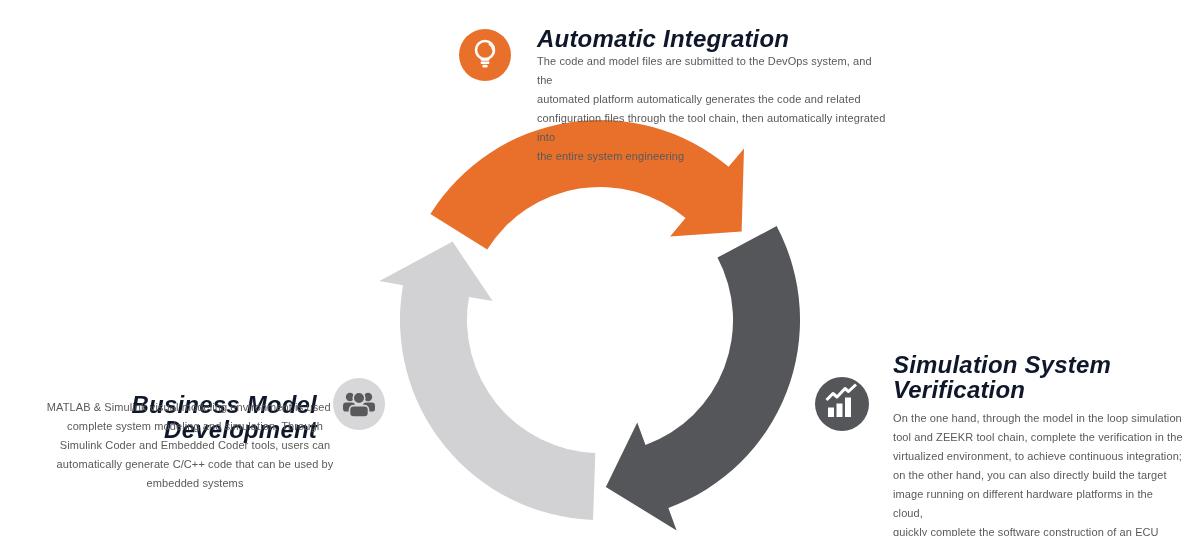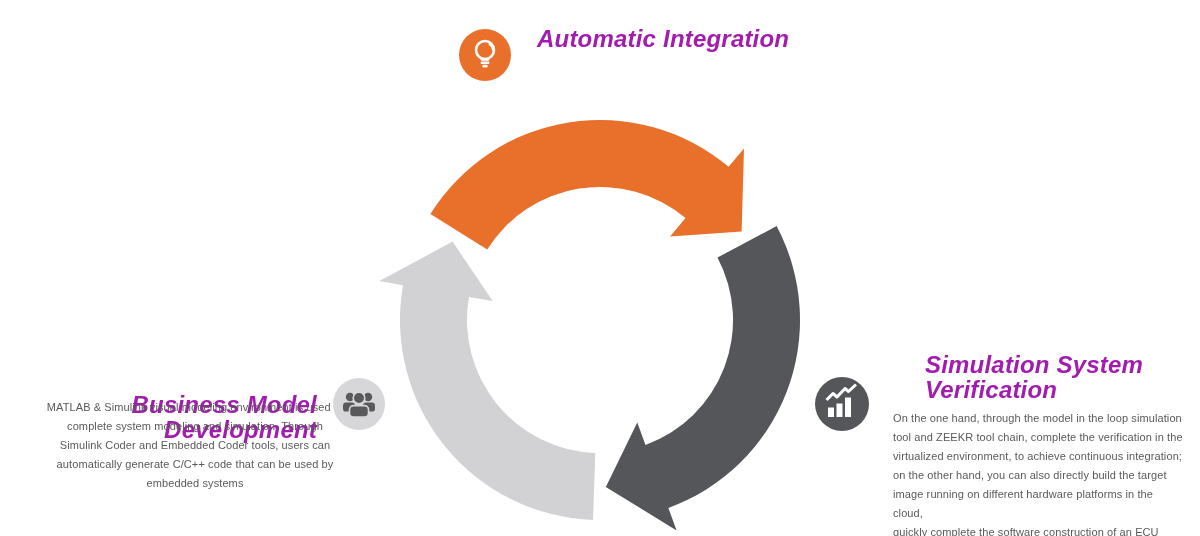--- a/index.html
+++ b/index.html
@@ -3,36 +3,36 @@
 <meta charset="utf-8">
 <style>
   html,body { margin:0; padding:0; background:#ffffff; }
   .canvas {
     position:relative; width:1200px; height:536px; background:#ffffff;
     font-family:"Liberation Sans", sans-serif; overflow:hidden;
   }
   .abs { position:absolute; }
   .title {
     font-size:24px; font-weight:bold; font-style:italic;
-    line-height:25px; color:#a21caf; letter-spacing:0.2px;
+    line-height:25px; color:#0f172a; letter-spacing:0.2px;
     white-space:pre-line;
   }
   .title-right-align { text-align:right;margin-top:44px; }
   .body-text {
     font-size:11px; line-height:19px; color:#595959;
     white-space:pre-line; letter-spacing:0.1px;
   }
   .pos-icon-top    { left:459px; top:29px;  width:52px; height:52px; }
   .pos-title-top   { left:537px; top:26px; }
   .pos-body-top    { left:537px; top:52px;  width:350px; }
   .pos-title-left  { left:37px;  top:348px; width:280px; }
   .pos-body-left   { left:40px;  top:398px; width:310px;text-align:center; }
   .pos-icon-left   { left:333px; top:378px; width:52px; height:52px; }
   .pos-icon-right  { left:815px; top:377px; width:54px; height:54px; }
-  .pos-title-right { left:893px; top:352px;margin-left:32px; }
+  .pos-title-right { left:893px; top:352px; }
   .pos-body-right  { left:893px; top:409px; width:290px; }
   .pos-cycle       { left:370px; top:90px;  width:460px; height:460px; }
 </style>
 </head>
 <body>
 
 <div class="canvas">
 
   <svg class="abs pos-cycle" viewBox="0 0 460 460" aria-hidden="true">
     <path d="M 60.4 124.0 A 200 200 0 0 1 358.6 76.8 L 374.0 58.4 L 371.6 141.5 L 300.1 146.5 L 315.5 128.1 A 133 133 0 0 0 117.2 159.5 Z" fill="#E8702B"></path>
@@ -42,20 +42,24 @@
 
   <svg class="abs pos-icon-top" viewBox="0 0 52 52" aria-hidden="true">
     <circle cx="26" cy="26" r="26" fill="#E8702B"></circle>
     <circle cx="26" cy="21" r="9" fill="none" stroke-width="2.6" stroke="#FFFFFF"></circle>
     <path d="M30.2 15.2 Q33.2 17.2 33.7 20.6" fill="none" stroke-width="1.6" stroke-linecap="round" stroke="#FFFFFF"></path>
     <rect x="21.6" y="29.4" width="8.8" height="2.4" rx="1.1" fill="#FFFFFF"></rect>
     <rect x="21.6" y="32.6" width="8.8" height="2.4" rx="1.1" fill="#FFFFFF"></rect>
     <rect x="23.4" y="35.8" width="5.2" height="2.6" rx="1.2" fill="#FFFFFF"></rect>
   </svg>
   <div class="abs title pos-title-top">Automatic Integration</div>
+  <div class="abs body-text pos-body-top">The code and model files are submitted to the DevOps system, and the
+automated platform automatically generates the code and related
+configuration files through the tool chain, then automatically integrated into
+the entire system engineering</div>
 
   <div class="abs title title-right-align pos-title-left">Business Model
 Development</div>
   <div class="abs body-text pos-body-left">MATLAB &amp; Simulink visual modeling environment is used to
 complete system modeling and simulation. Through
 Simulink Coder and Embedded Coder tools, users can
 automatically generate C/C++ code that can be used by
 embedded systems</div>
   <svg class="abs pos-icon-left" viewBox="0 0 52 52" aria-hidden="true">
     <circle cx="26" cy="26" r="26" fill="#D7D7D9"></circle>

